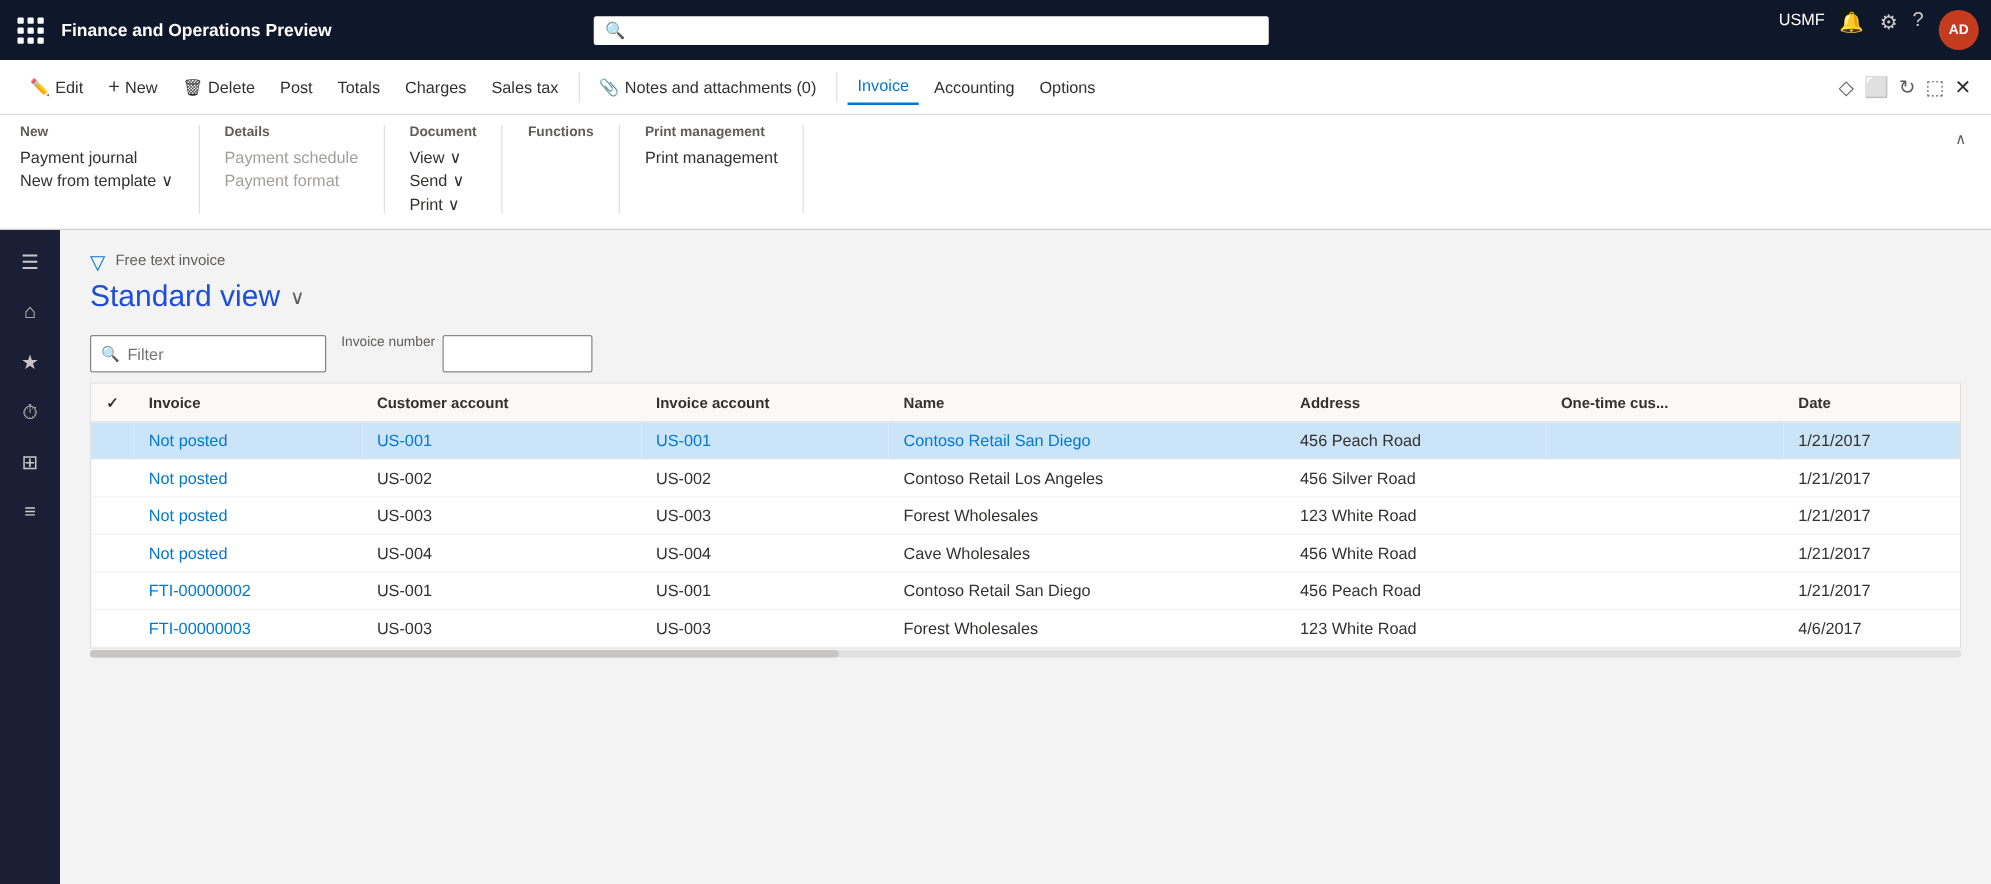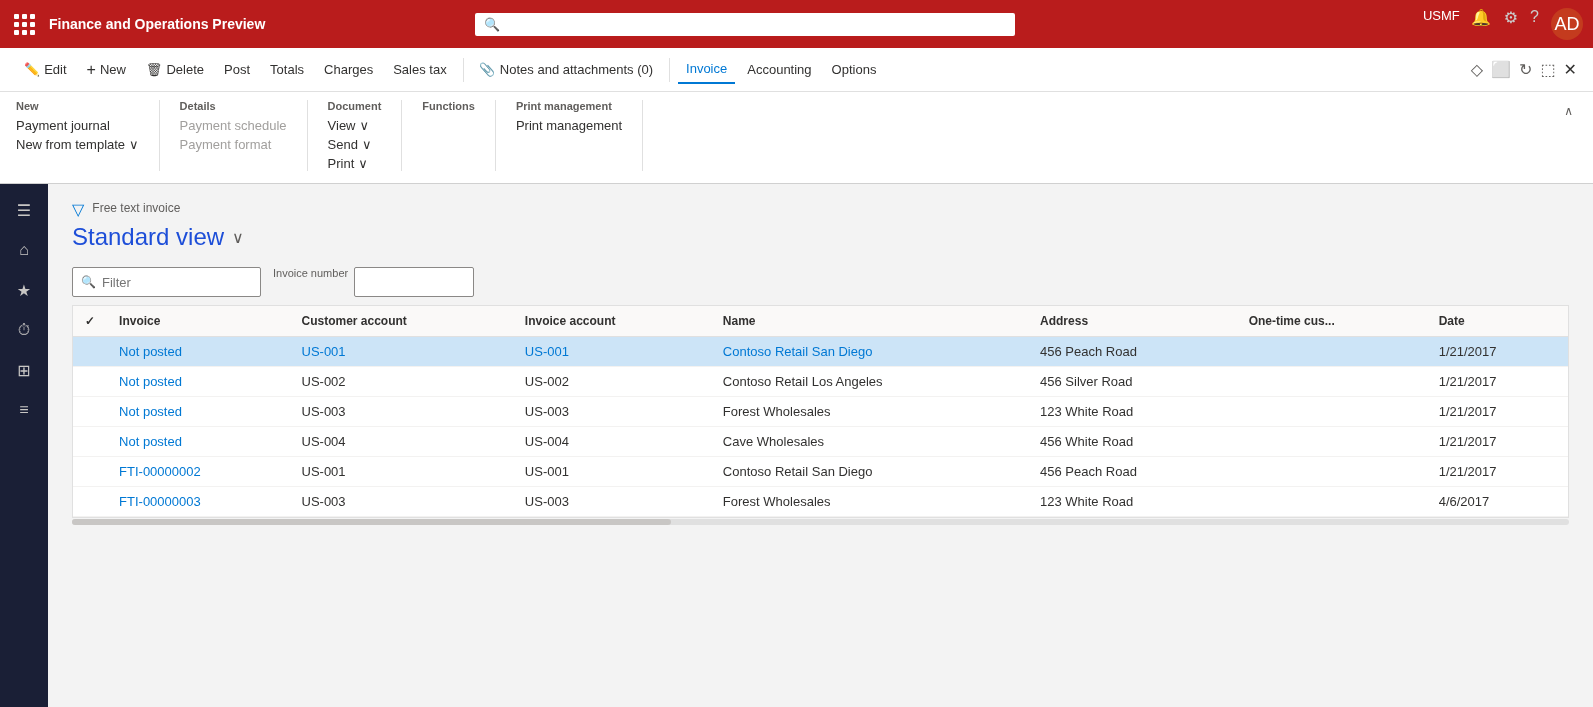--- a/index.html
+++ b/index.html
@@ -2,21 +2,21 @@
 <html><head>
   <meta charset="utf-8">
   <style>
     * { box-sizing: border-box; margin: 0; padding: 0; }
     body { font-family: 'Segoe UI', sans-serif; font-size: 13px; background: #f3f3f3; color: #323130; overflow: hidden; }
 
     
     .top-bar {
       display: flex;
       align-items: center;
-      background: #b91c1c;
+      background: #0f172a;
       color: #fff;
       height: 48px;
       padding: 0 10px;
       gap: 10px;
     }
     .top-bar-title { font-size: 14px; font-weight: 600; color: #fff; flex-shrink: 0; }
     .search-box {
       flex: 1;
       max-width: 540px;
       margin: 0 auto;
@@ -40,21 +40,21 @@
       gap: 12px;
       margin-left: auto;
       color: #fff;
       font-size: 13px;
     }
     .avatar {
       width: 32px; height: 32px;
       border-radius: 50%;
       background: #c43b1e;
       display: flex; align-items: center; justify-content: center;
-      font-weight: 400; font-size: 18px; color: #fff;
+      font-weight: 700; font-size: 11px; color: #fff;
       cursor: pointer;
     }
     .top-icon { color: #ccc; font-size: 16px; cursor: pointer; }
 
     
     .waffle { display: grid; grid-template-columns: repeat(3,5px); gap: 3px; padding: 4px; cursor: pointer; }
     .waffle-dot { width: 5px; height: 5px; background: #fff; border-radius: 1px; }
 
     
     .command-bar {

